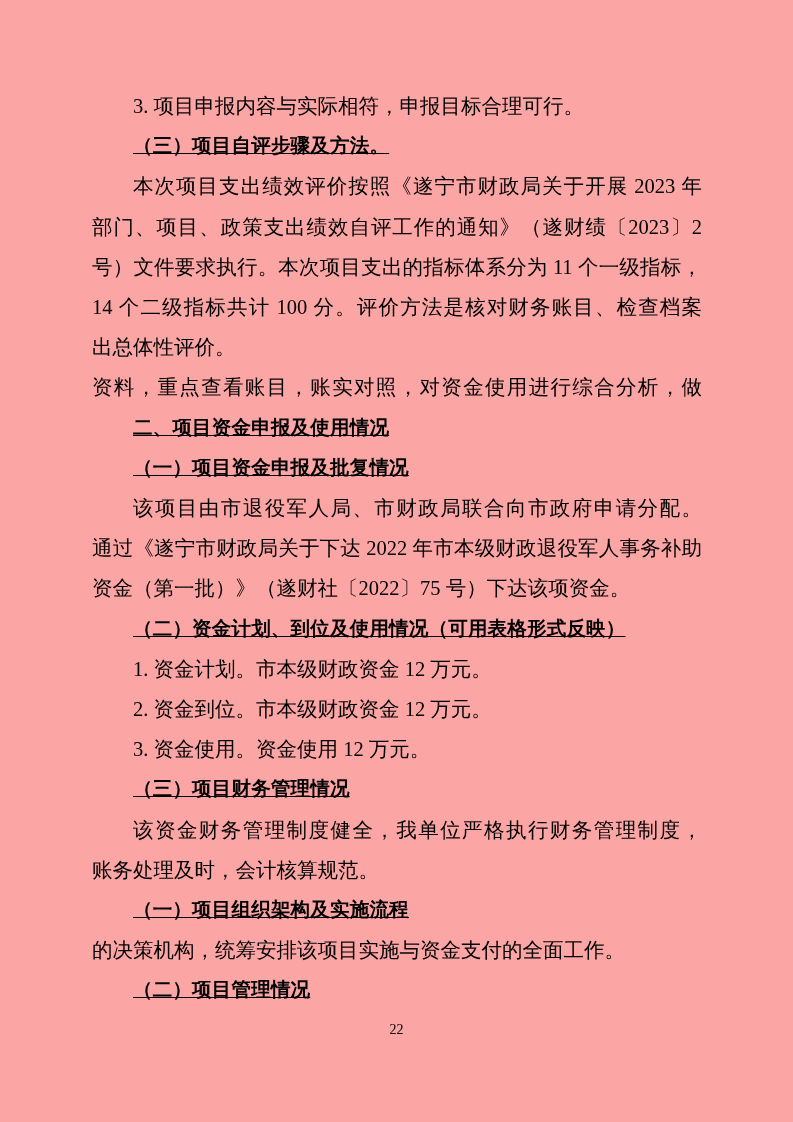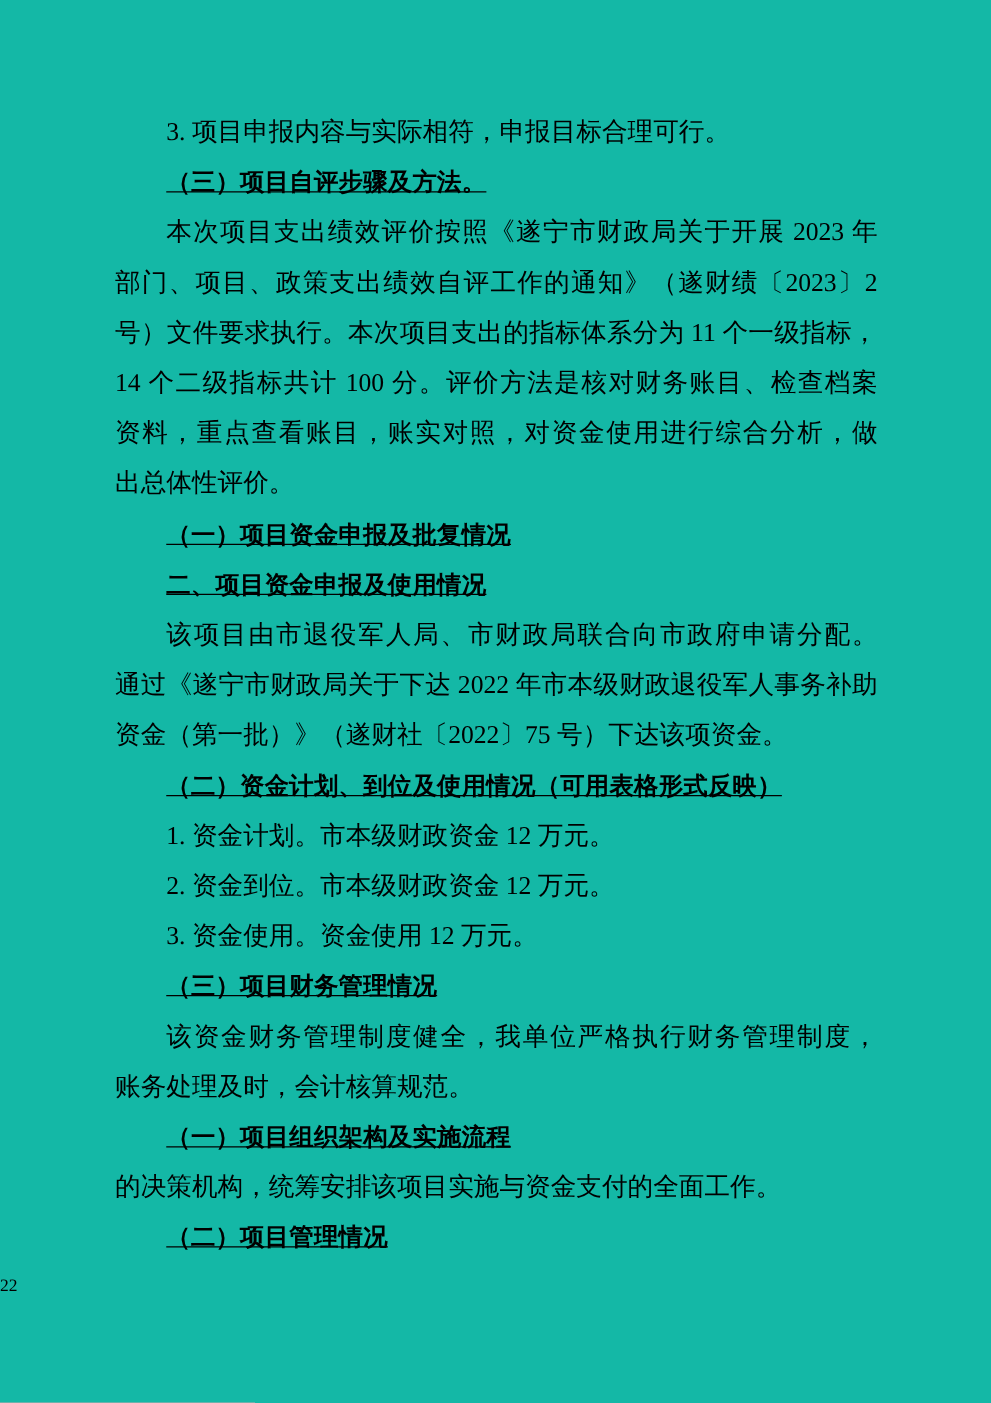--- a/index.html
+++ b/index.html
@@ -7,21 +7,21 @@
     padding: 0;
     background: #b0b0b0;
   }
   body {
     font-family: "Liberation Serif", "DejaVu Serif", serif;
   }
   .page {
     position: relative;
     width: 793px;
     height: 1122px;
-    background: #14b8a6;
+    background: #fca5a5;
     margin: 0 auto;
     overflow: hidden;
     box-sizing: border-box;
   }
   .content {
     position: absolute;
     left: 92px;
     top: 86px;
     width: 610px;
   }
@@ -48,43 +48,44 @@
     white-space: normal;
   }
   .nojust {
     white-space: normal;
   }
   .pagenum {
     position: absolute;
     left: 0;
     top: 1022px;
     width: 793px;
+    text-align: center;
     font-size: 14px;
     font-family: "Liberation Serif", "DejaVu Serif", serif;
     color: #000000;
   }
 </style>
 </head>
 <body>
 
 <div class="page">
   <div class="content">
 
     <div class="line indent2">3. 项目申报内容与实际相符，申报目标合理可行。</div>
     <div class="line indent2 heading">（三）项目自评步骤及方法。</div>
 
     <div class="line indent2 justify">本次项目支出绩效评价按照《遂宁市财政局关于开展 2023 年</div>
     <div class="line justify">部门、项目、政策支出绩效自评工作的通知》（遂财绩〔2023〕2</div>
     <div class="line justify">号）文件要求执行。本次项目支出的指标体系分为 11 个一级指标，</div>
     <div class="line justify">14 个二级指标共计 100 分。评价方法是核对财务账目、检查档案</div>
+    <div class="line nojust">出总体性评价。</div>
     <div class="line justify">资料，重点查看账目，账实对照，对资金使用进行综合分析，做</div>
-    <div class="line nojust">出总体性评价。</div>
 
+    <div class="line indent2 heading">二、项目资金申报及使用情况</div>
     <div class="line indent2 heading">（一）项目资金申报及批复情况</div>
-    <div class="line indent2 heading">二、项目资金申报及使用情况</div>
 
     <div class="line indent2 justify">该项目由市退役军人局、市财政局联合向市政府申请分配。</div>
     <div class="line justify">通过《遂宁市财政局关于下达 2022 年市本级财政退役军人事务补助</div>
     <div class="line nojust">资金（第一批）》（遂财社〔2022〕75 号）下达该项资金。</div>
 
     <div class="line indent2 heading">（二）资金计划、到位及使用情况（可用表格形式反映）</div>
 
     <div class="line indent2">1. 资金计划。市本级财政资金 12 万元。</div>
     <div class="line indent2">2. 资金到位。市本级财政资金 12 万元。</div>
     <div class="line indent2">3. 资金使用。资金使用 12 万元。</div>

